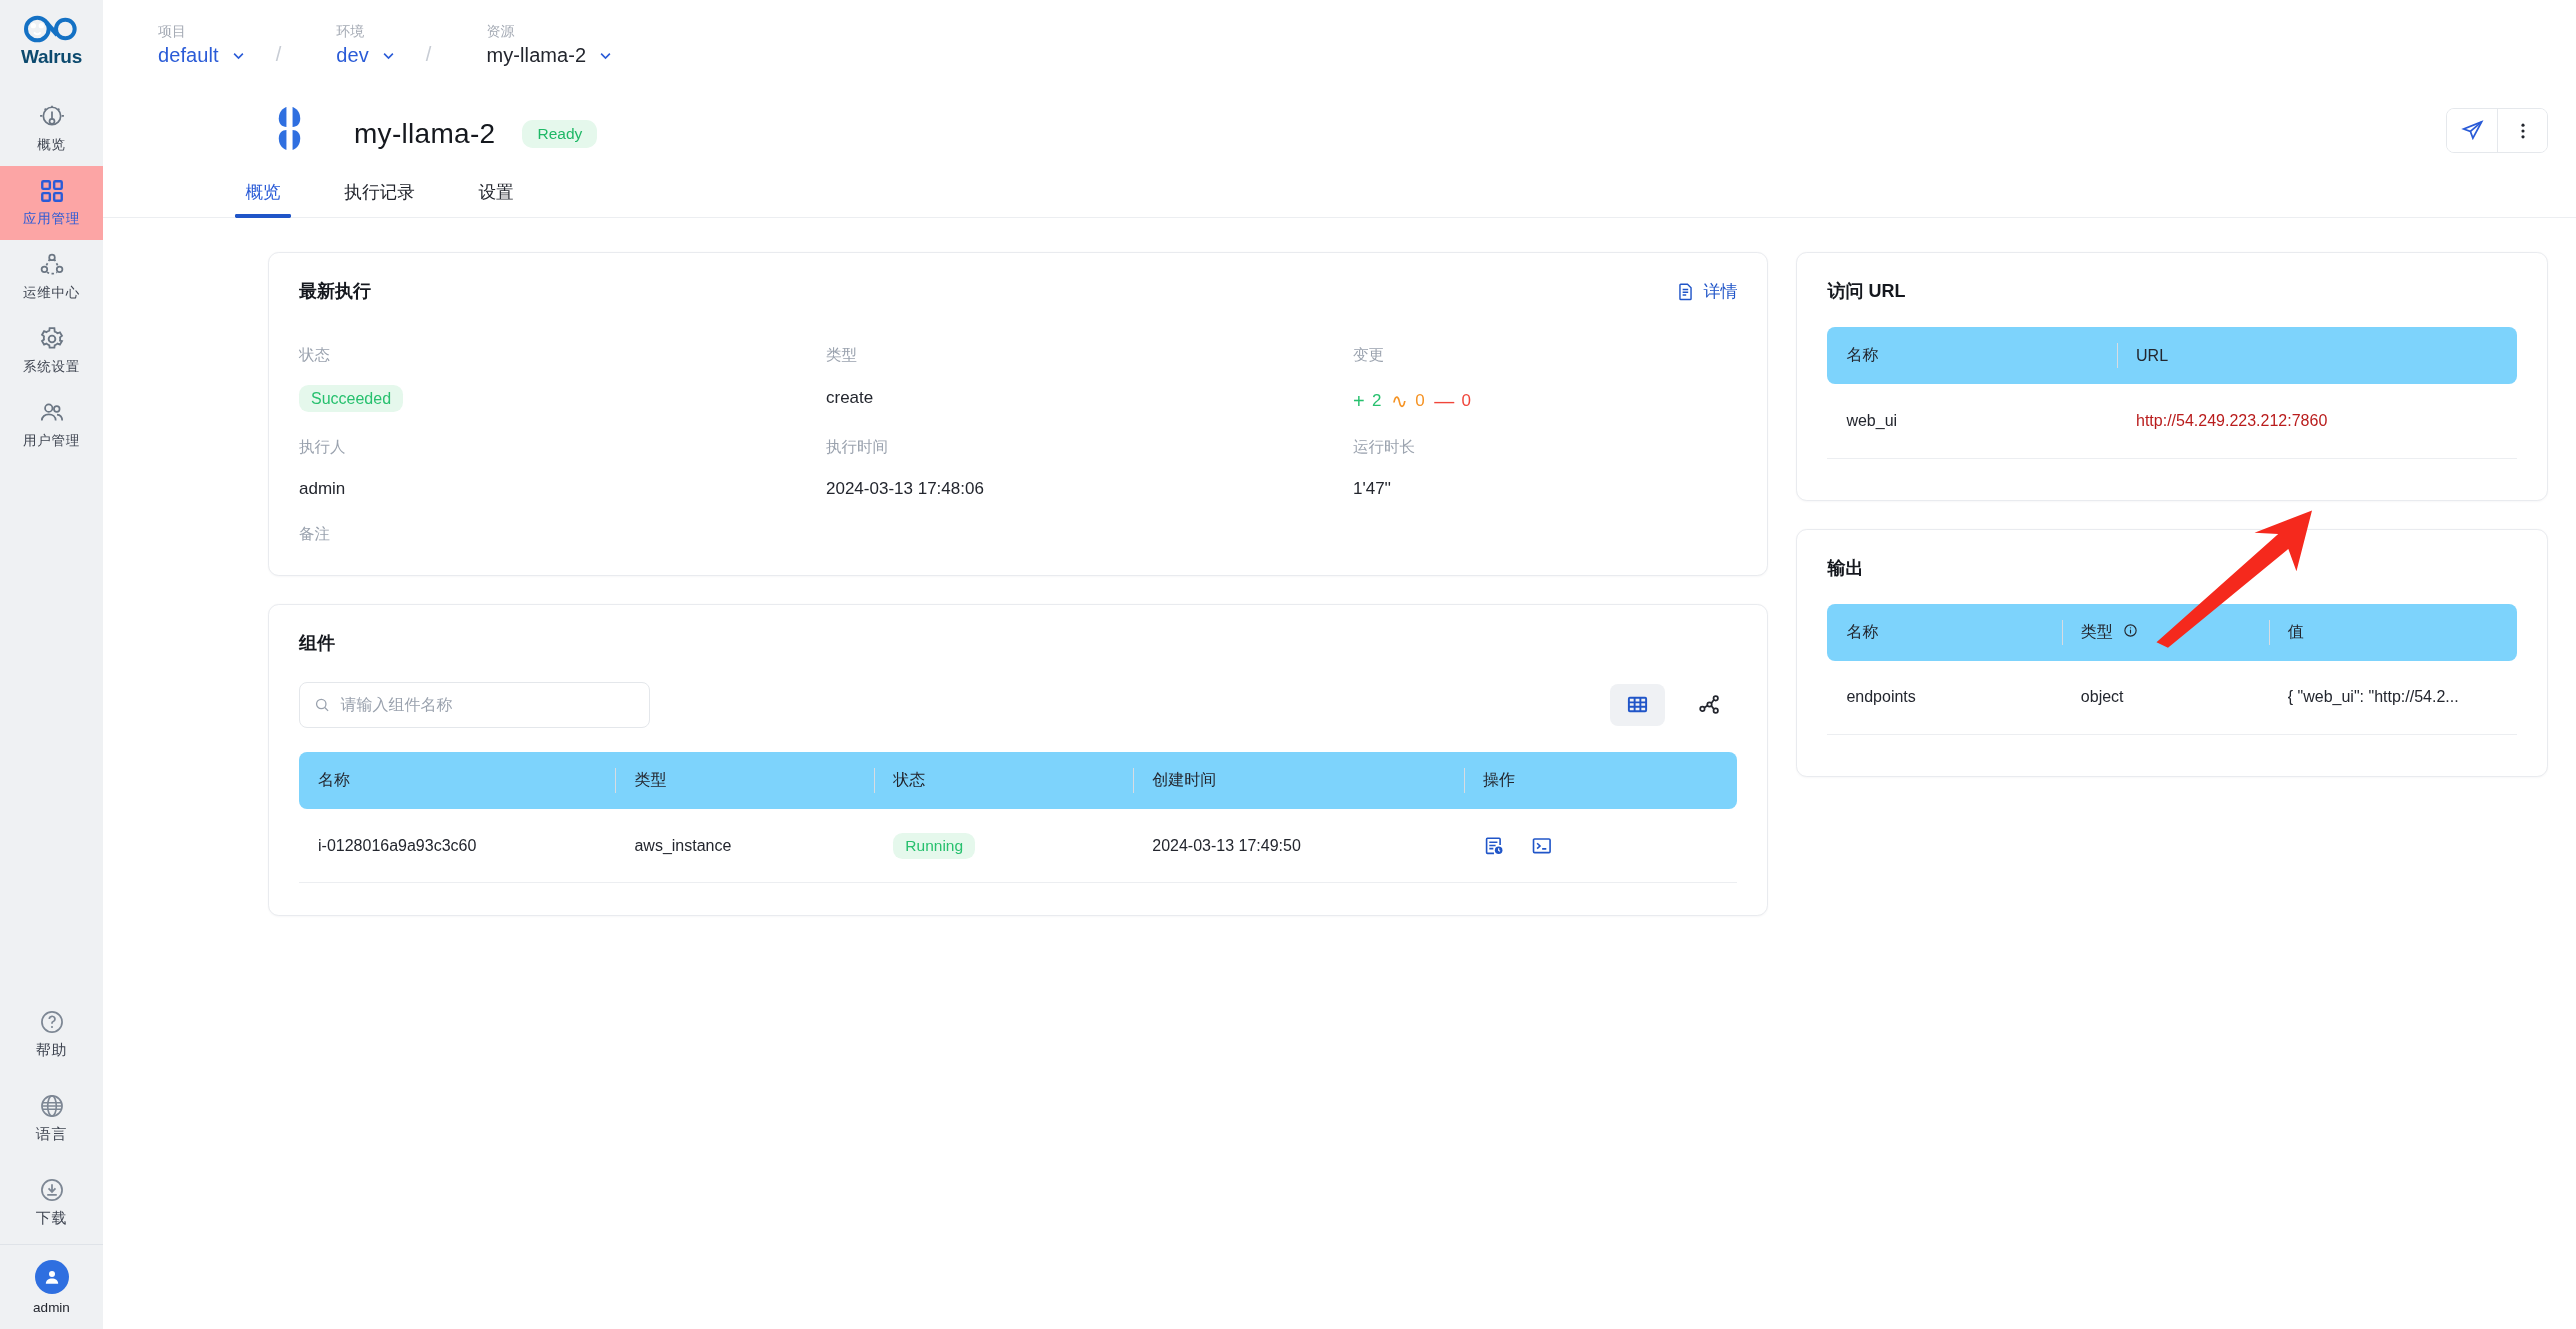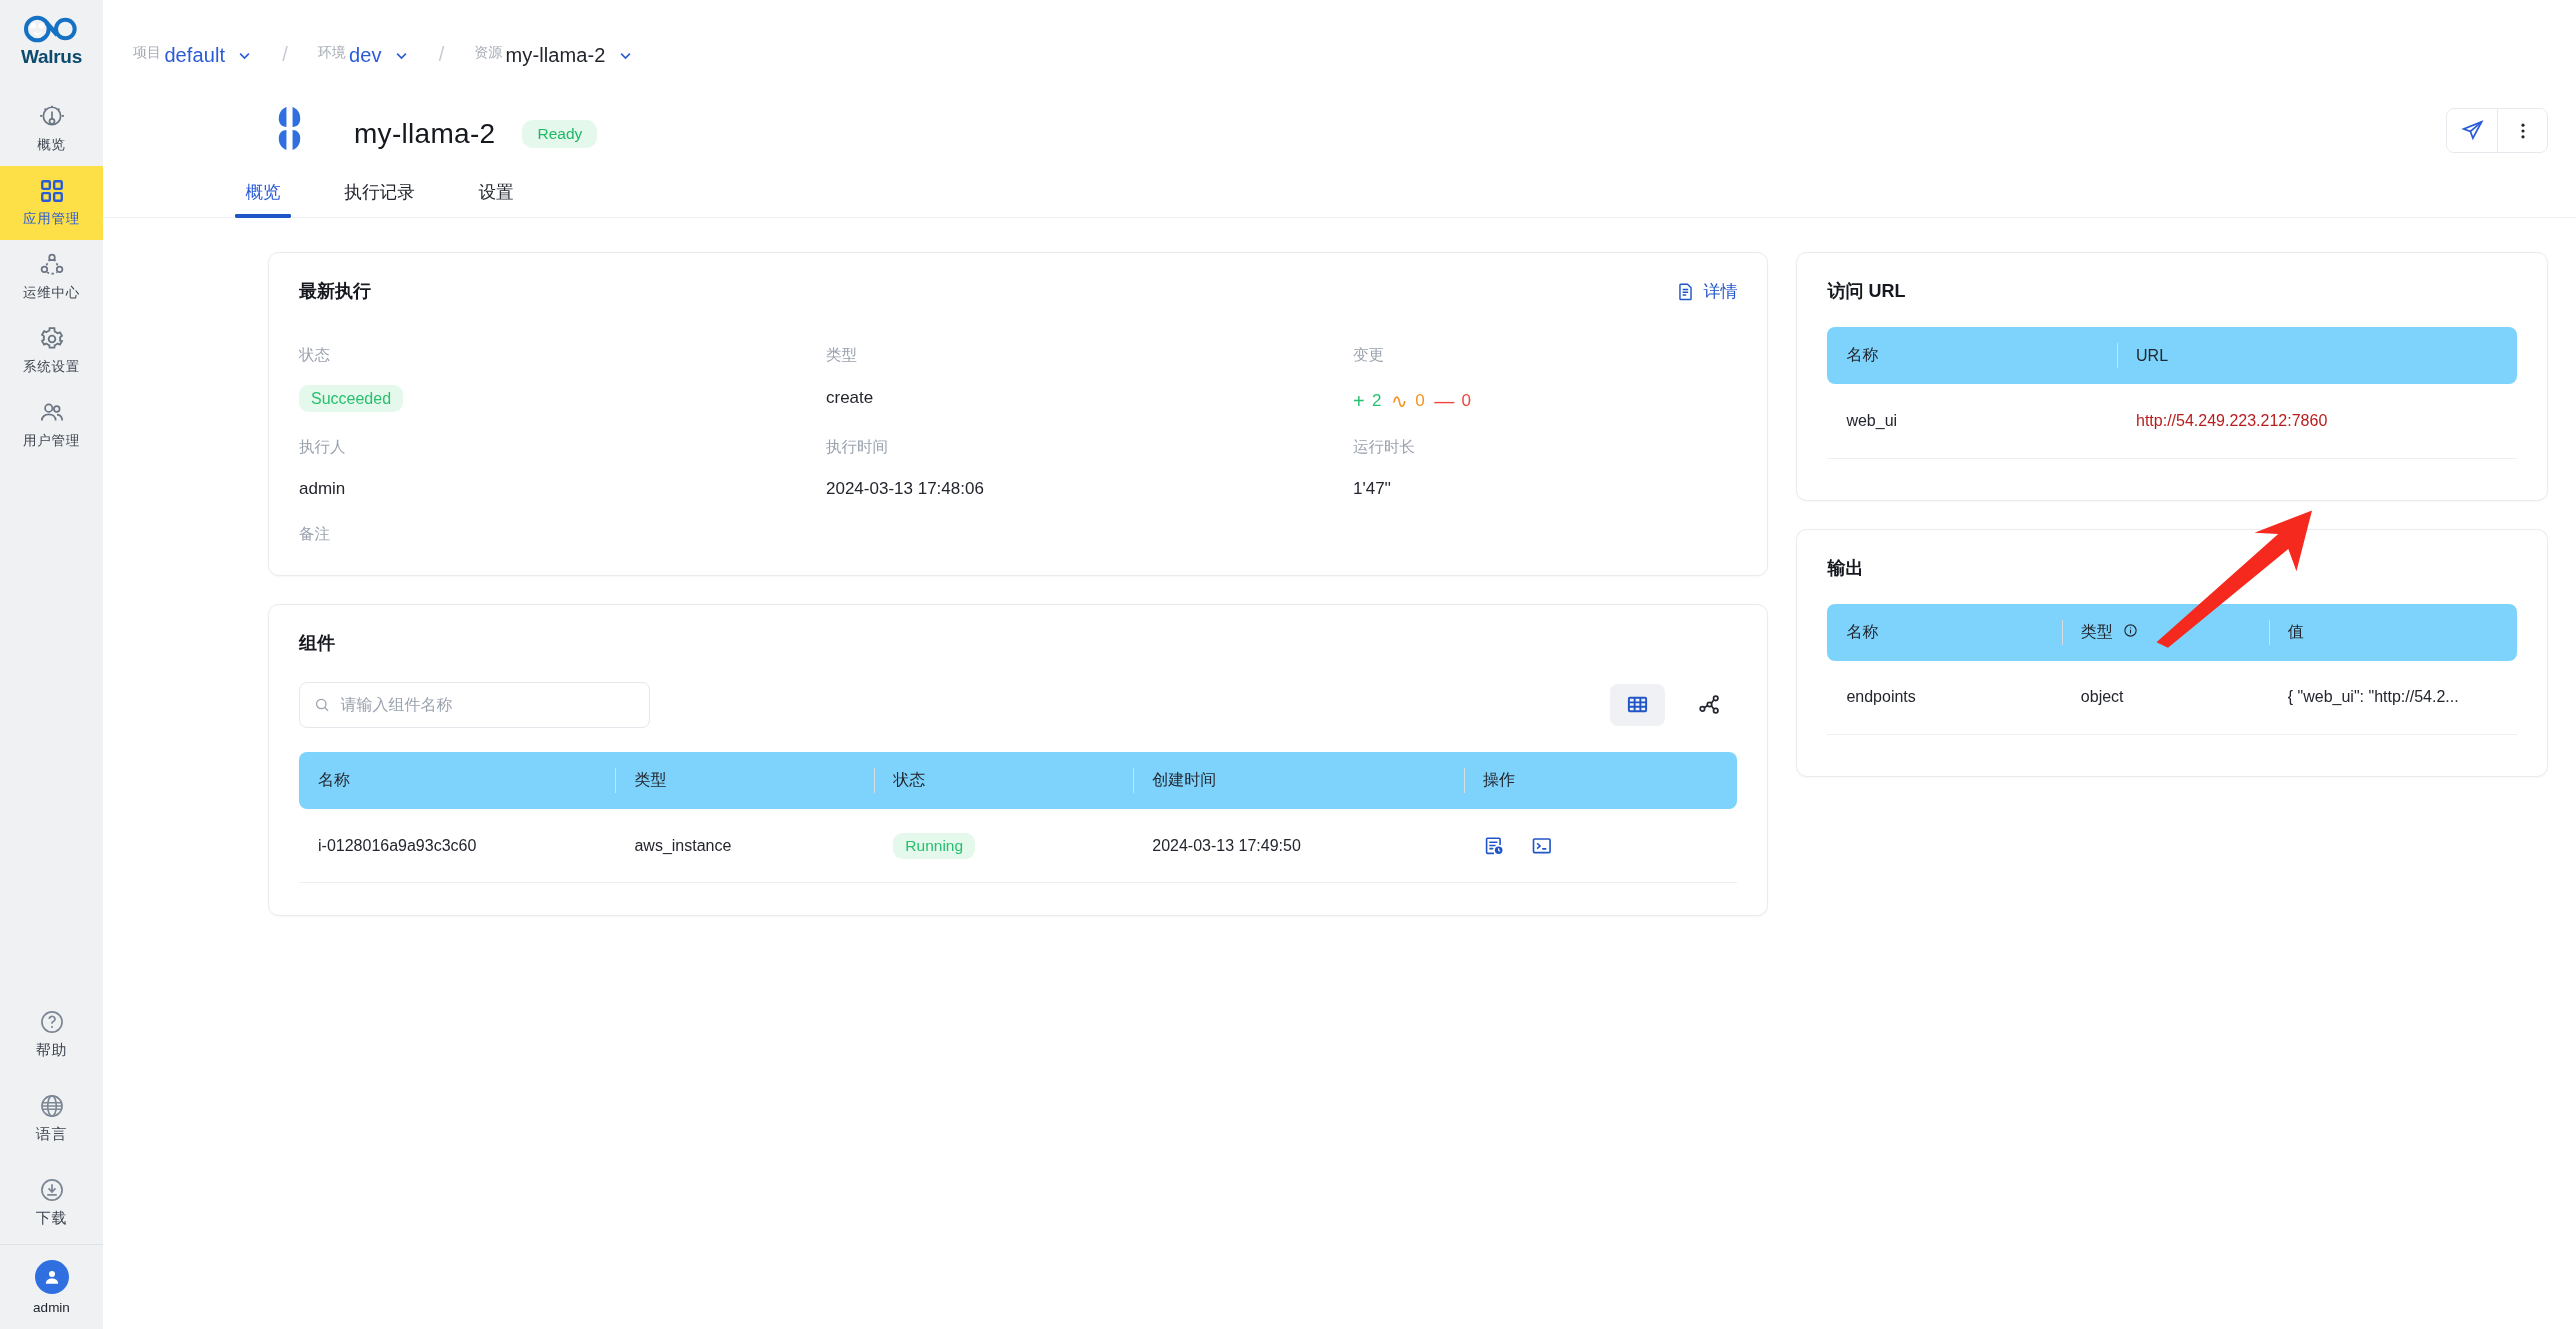--- a/index.html
+++ b/index.html
@@ -42,21 +42,21 @@
     height: 74px;
     display: flex;
     flex-direction: column;
     align-items: center;
     justify-content: center;
     gap: 6px;
     cursor: pointer;
     color: #5f6b7a;
   }
   .nav-item .nav-label { font-size: 13.5px; color: #3f4551; letter-spacing: 0.7px; }
-  .nav-item.active { background: #fde047; color: #2a5bd7; justify-content: center; }
+  .nav-item.active { background: #fca5a5; color: #2a5bd7; justify-content: center; }
   .nav-item.active .nav-label { color: #2a5bd7; }
   .nav-icon { width: 26px; height: 26px; display: block; }
 
   .sidebar-bottom {
     position: absolute;
     bottom: 0;
     width: 100%;
     display: flex;
     flex-direction: column;
     align-items: center;
@@ -102,21 +102,21 @@
   }
 
   
   .breadcrumb {
     height: 82px;
     display: flex;
     align-items: flex-end;
     padding: 0 0 15px 30px;
     gap: 0;
   }
-  .crumb { display: flex; gap: 3.4px; }
+  .crumb { display: flex; flex-direction: column; gap: 3.4px; margin-left: 25px; }
   .crumb-label { font-size: 14px; color: #a4aab4; }
   .crumb-value-row { display: flex; align-items: center; gap: 12px; cursor: pointer; }
   .crumb-value { font-size: 20px; color: #2a5bd7; letter-spacing: 0.1px; }
   .crumb-value.dark { color: #23262e; }
   .crumb-sep {
     font-size: 20px;
     color: #c7ccd4;
     margin: 0 30px;
     align-self: flex-end;
     padding-bottom: 0.7px;

